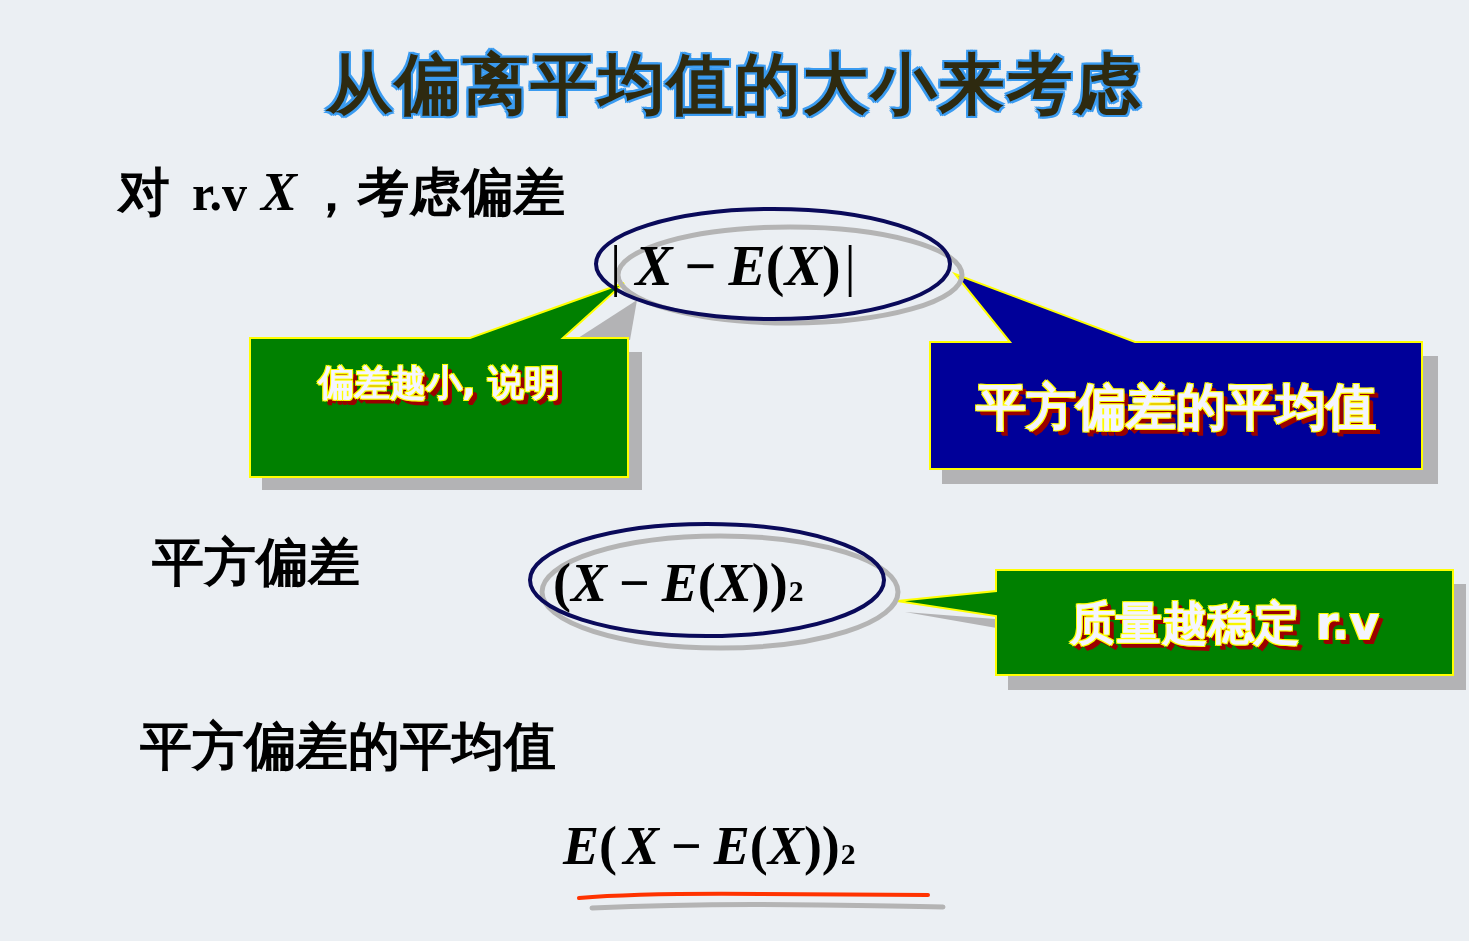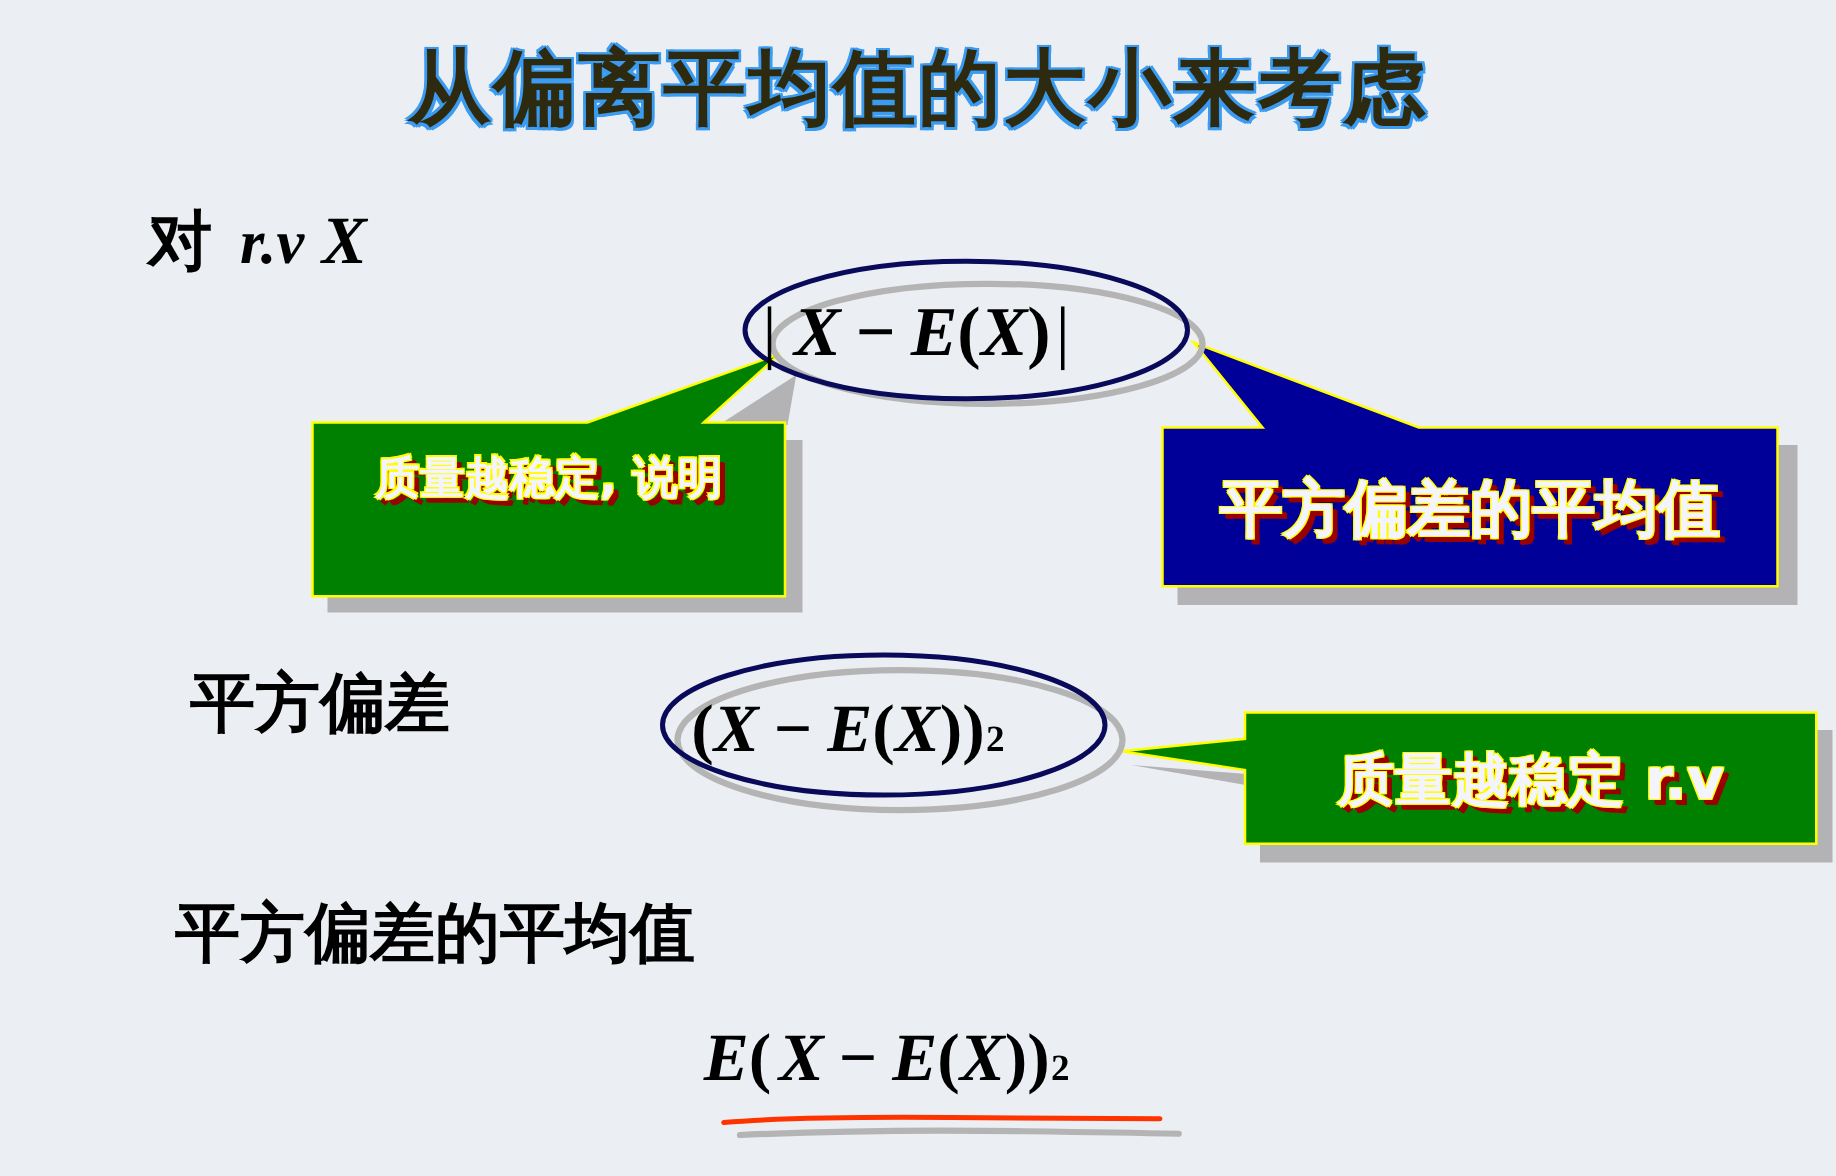--- a/index.html
+++ b/index.html
@@ -4,21 +4,21 @@
   <style>
     html, body { margin: 0; padding: 0; }
     body {
       width: 1469px; height: 941px; overflow: hidden;
       background: #ebeff3;
       position: relative;
       font-family: "DejaVu Sans", sans-serif;
     }
     .abs { position: absolute; }
     .title {
-      left: 0; width: 1469px; top: 26px; text-align: center;
+      left: 0; width: 1469px; top: 40px; text-align: center;
       font-size: 66px; font-weight: bold; color: #2e2a10;
       letter-spacing: 2px;
       text-shadow:
         -2px -2px 0 #3a9bf0, 2px -2px 0 #3a9bf0, -2px 2px 0 #3a9bf0, 2px 2px 0 #3a9bf0,
         0 -2px 0 #3a9bf0, 0 2px 0 #3a9bf0, -2px 0 0 #3a9bf0, 2px 0 0 #3a9bf0;
       font-family: "DejaVu Sans", sans-serif;
     }
     .heading {
       font-size: 52px; font-weight: bold; color: #000;
       font-family: "DejaVu Sans", sans-serif;
@@ -70,37 +70,38 @@
   <ellipse cx="707" cy="580" rx="177" ry="56" fill="none" stroke="#0a0a5a" stroke-width="4"></ellipse>
 
   <path d="M 592 908 Q 700 903 820 905 Q 900 906 943 907" stroke="#b4b4b4" stroke-width="5" fill="none" stroke-linecap="round"></path>
   <path d="M 579 898 Q 640 893 760 894 Q 880 895 928 895" stroke="#ff3300" stroke-width="4" fill="none" stroke-linecap="round"></path>
 </svg>
 
 <div class="abs title">从偏离平均值的大小来考虑</div>
 
 <div class="abs heading" style="left:118px; top:158px; display:flex; align-items:baseline;">
   <span>对</span>
-  <span class="math" style="font-size:50px; margin-left:22px;font-style:italic;">r.v</span>
+  <span class="math" style="font-size:50px; margin-left:22px;">r.v</span>
   <span class="math it" style="font-size:54px; margin-left:14px;">X</span>
+  <span style="margin-left:8px;">，考虑偏差</span>
 </div>
 
 <div class="abs math" style="left:610px; top:234px; font-size:56px; display:flex; align-items:baseline;">
   <span style="font-weight:normal;">|</span>
   <span class="it" style="margin-left:14px;">X</span>
   <span style="margin:0 12px;">−</span>
   <span class="it">E</span>
   <span>(</span>
   <span class="it">X</span>
   <span>)</span>
   <span style="font-weight:normal; margin-left:4px;">|</span>
 </div>
 
 <div class="callout-text" style="left:250px; top:350px; width:378px; font-size:36px; line-height:66px;">
-  <div>质量越稳定, 说明</div>
+  <div>偏差越小, 说明</div>
 </div>
 
 <div class="callout-text" style="left:930px; top:372px; width:492px; font-size:50px; line-height:70px;">平方偏差的平均值</div>
 
 <div class="abs heading" style="left:152px; top:528px;">平方偏差</div>
 
 <div class="abs math" style="left:553px; top:552px; font-size:54px; display:flex; align-items:baseline;">
   <span>(</span>
   <span class="it">X</span>
   <span style="margin:0 12px;">−</span>

